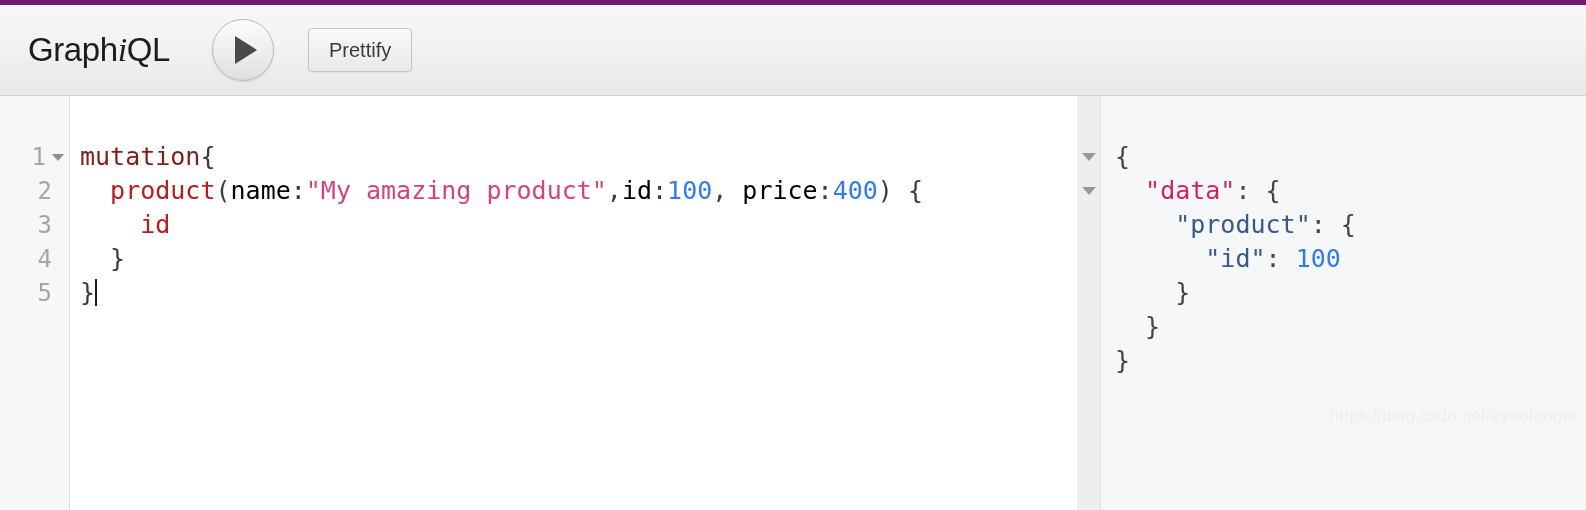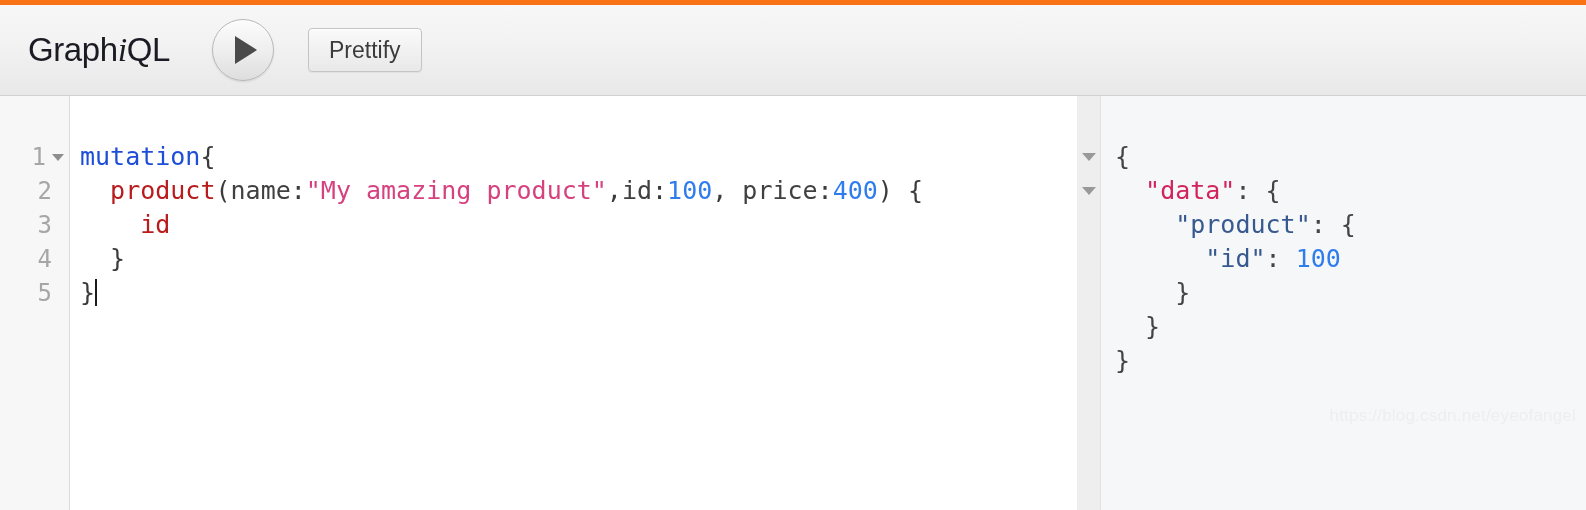--- a/index.html
+++ b/index.html
@@ -9,21 +9,21 @@
     height: 510px;
     overflow: hidden;
     background: #ffffff;
     font-family: "Liberation Sans", sans-serif;
   }
 
   #app {
     position: relative;
     width: 1586px;
     height: 432px;
-    border-top: 5px solid #f97316;
+    border-top: 5px solid #701a75;
     background: #ffffff;
   }
 
   
   .toolbar {
     position: relative;
     height: 91px;
     background: linear-gradient(to bottom, #f7f7f7 0%, #f2f2f2 45%, #e8e8e8 100%);
     border-bottom: 1px solid #d0d0d0;
     display: flex;
@@ -66,21 +66,21 @@
     margin-left: 6px;
   }
 
   .tb-button {
     height: 44px;
     padding: 0 20px;
     border-radius: 4px;
     background: linear-gradient(to bottom, #fafafa 0%, #f1f1f1 50%, #e9e9e9 100%);
     border: 1px solid #c4c4c4;
     box-shadow: 0 1px 1px rgba(0,0,0,0.05), inset 0 1px 0 #ffffff;
-    font-size: 23px;
+    font-size: 20px;
     color: #3b3b3b;
     font-family: "Liberation Sans", sans-serif;
     display: flex;
     align-items: center;
     justify-content: center;
     margin-right: 34px;
     cursor: pointer;
     white-space: nowrap;
   }
 
@@ -141,24 +141,24 @@
     position: relative;
   }
   .code-line {
     height: 34px;
     font-family: "DejaVu Sans Mono", monospace;
     font-size: 25px;
     line-height: 34px;
     white-space: pre;
     color: #2f2f2f;
   }
-  .tok-kw       { color: #1d4ed8; }
+  .tok-kw       { color: #7f1d1d; }
   .tok-field    { color: #b91c1c; }
   .tok-punct    { color: #3b3b3b; }
-  .tok-argname  { color: #404040; }
+  .tok-argname  { color: #000000; }
   .tok-string   { color: #d6417f; }
   .tok-number   { color: #2f7ced; }
 
   .caret {
     display: inline-block;
     width: 2px;
     height: 27px;
     background: #1b1b1b;
     vertical-align: -5px;
     margin-left: 0px;

